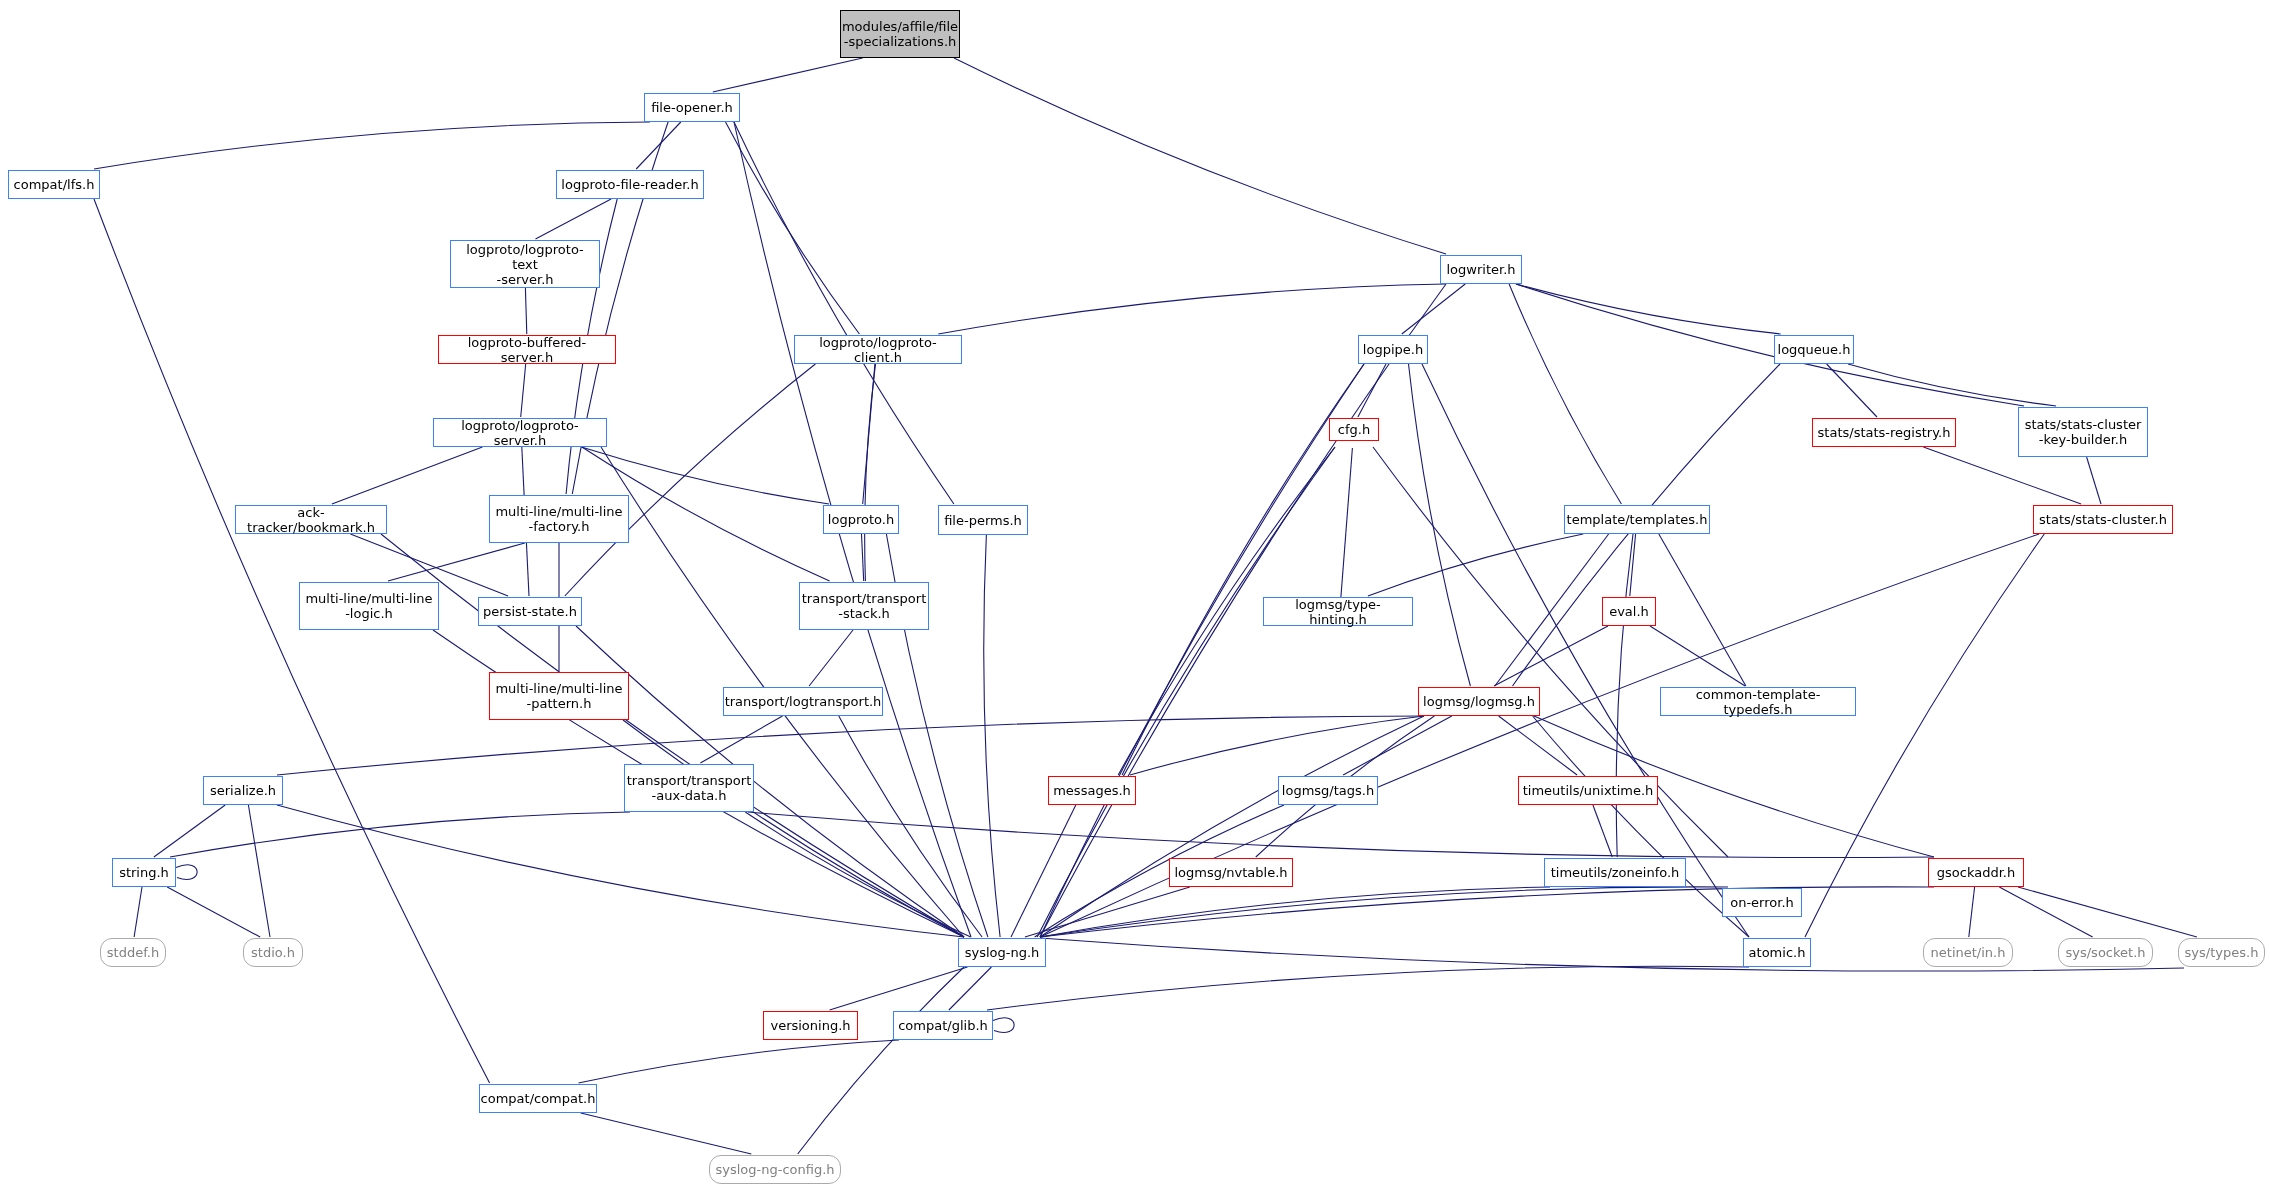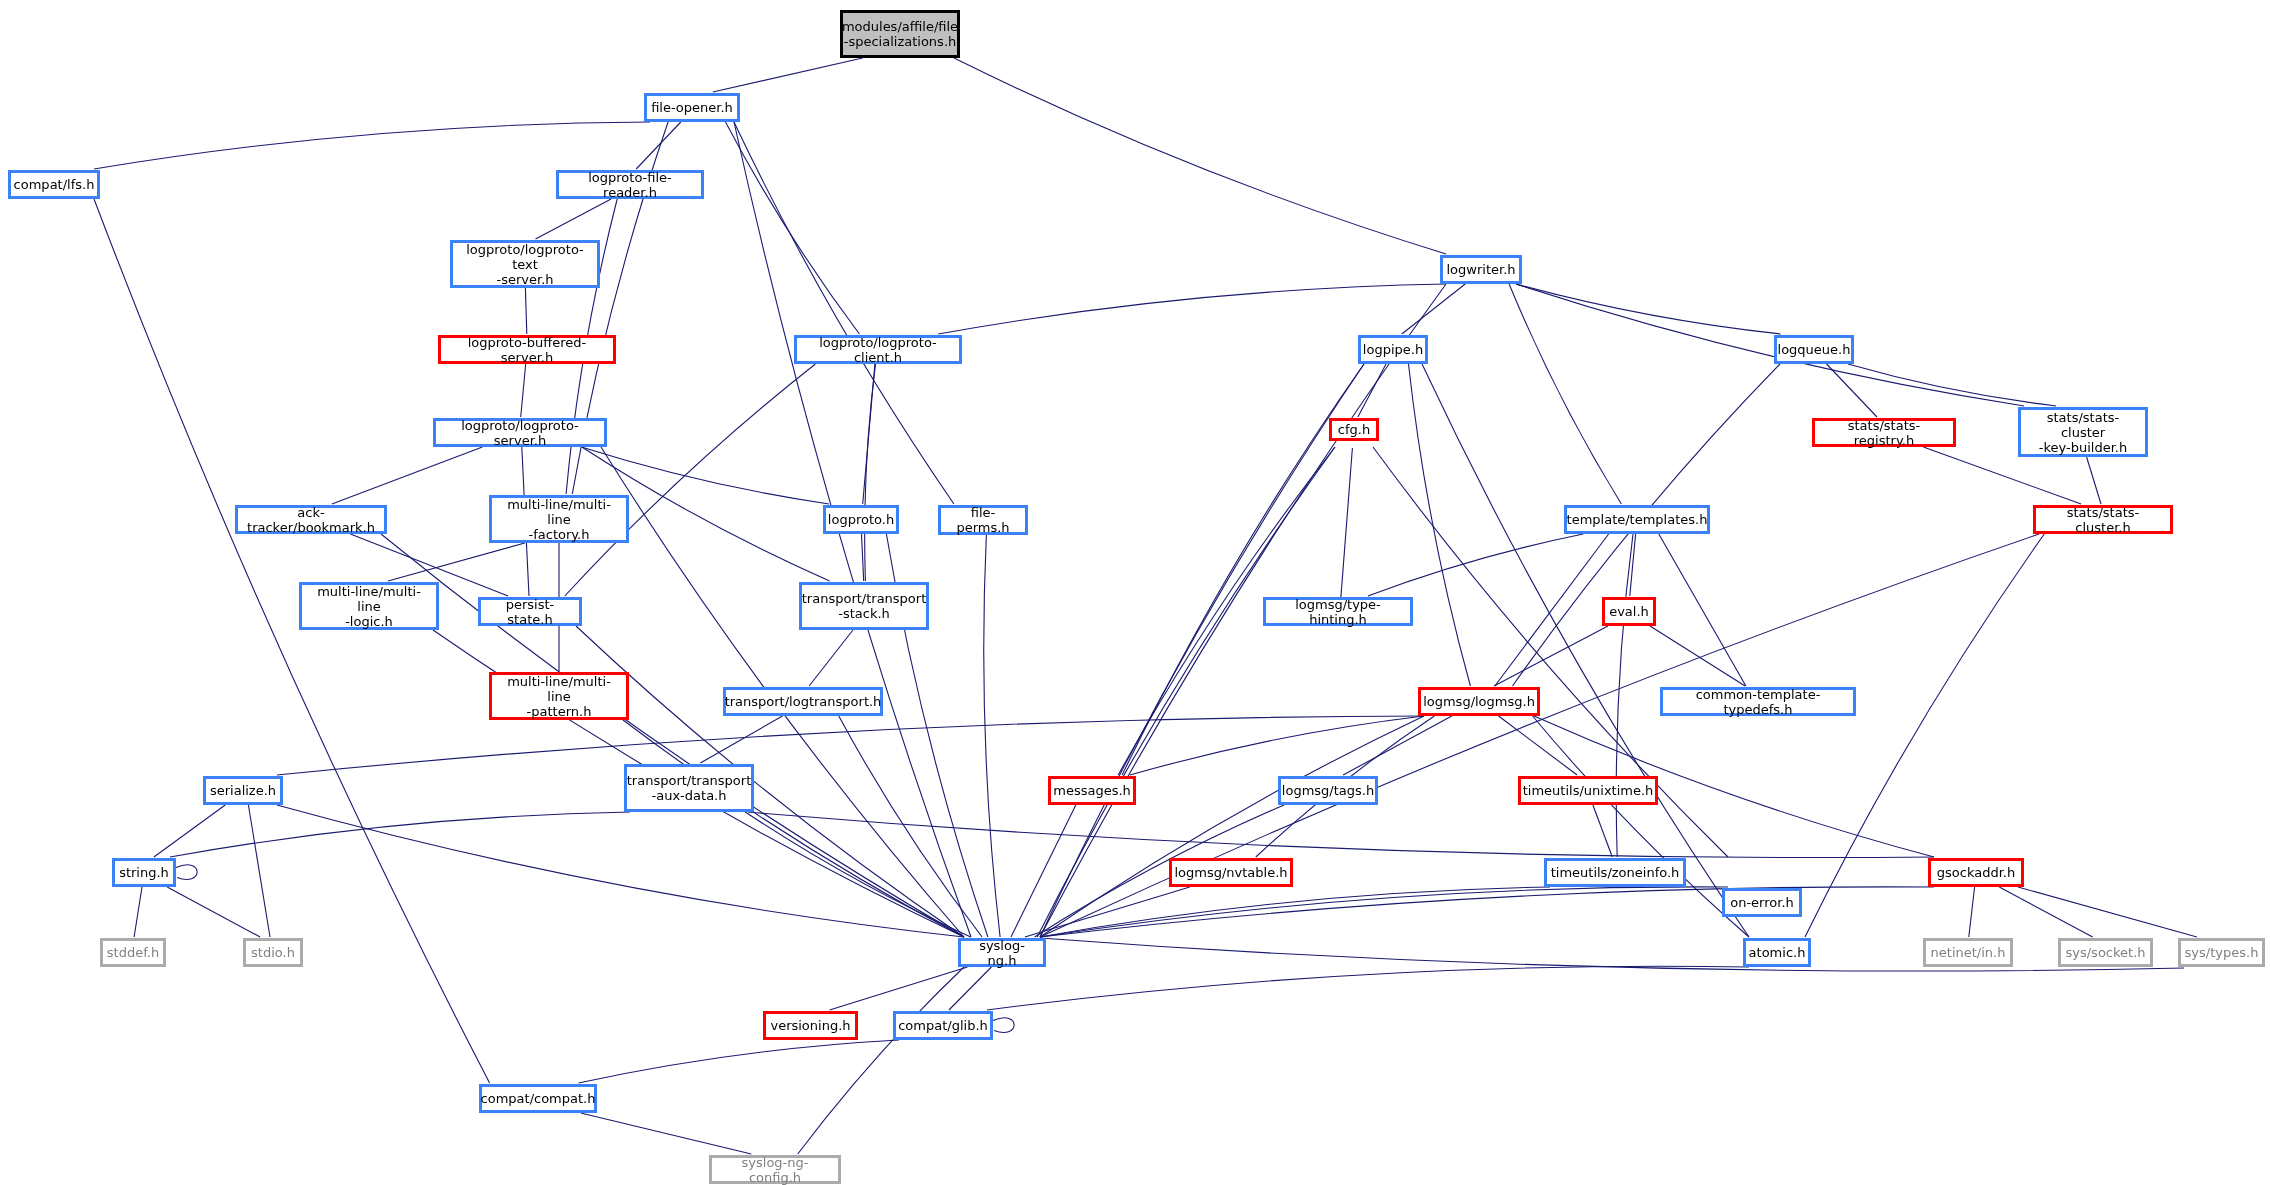--- a/index.html
+++ b/index.html
@@ -5,25 +5,25 @@
   * { box-sizing: border-box; }
   html,body { margin:0; padding:0; background:#ffffff; }
   body { font-family: "DejaVu Sans", "Liberation Sans", sans-serif; }
   #canvas { position:relative; width:2270px; height:1185px; overflow:hidden; background:#ffffff; }
   #edges-svg { position:absolute; left:0; top:0; z-index:1; }
   #edges-svg path { fill:none; stroke-width:1.1px; }
   .node {
     position:absolute; z-index:2;
     display:flex; align-items:center; justify-content:center;
     text-align:center; white-space:pre-line;
-    background:#ffffff; border:3px solid #3b82f6; color:#000000;
+    background:#ffffff; border:1px solid #3b82f6; color:#000000;
     font-size:13px; line-height:15px; padding:0 4px; cursor:pointer;
   }
   .node.red  { border-color:#ff0000; }
-  .node.gray { border-color:#ababab; color:#808080; }
+  .node.gray { border-color:#ababab; color:#808080;border-radius:12px; }
   .node.current { background:#bfbfbf; border-color:#000000; }
 </style>
 </head>
 <body>
 
 <div id="canvas">
   <svg id="edges-svg" width="2270" height="1185">
     <defs>
       <marker id="arrow" viewBox="0 0 10 10" refX="8.5" refY="5" markerWidth="8" markerHeight="8" orient="auto">
         <path id="arrow-head" d="M 0 1.2 L 9 5 L 0 8.8 z" fill="#1a1a70"></path>

